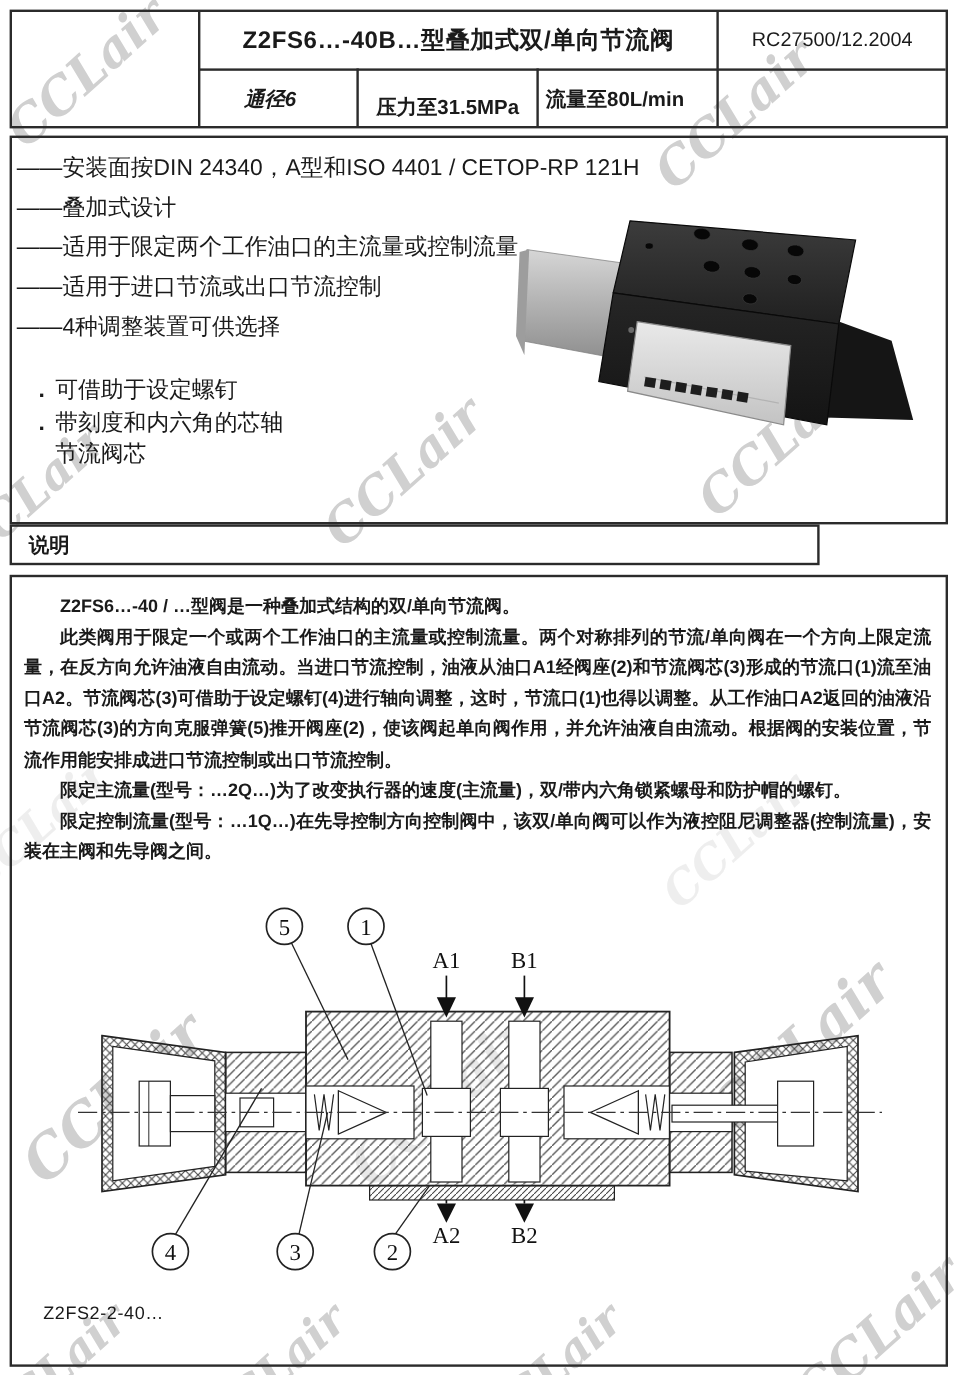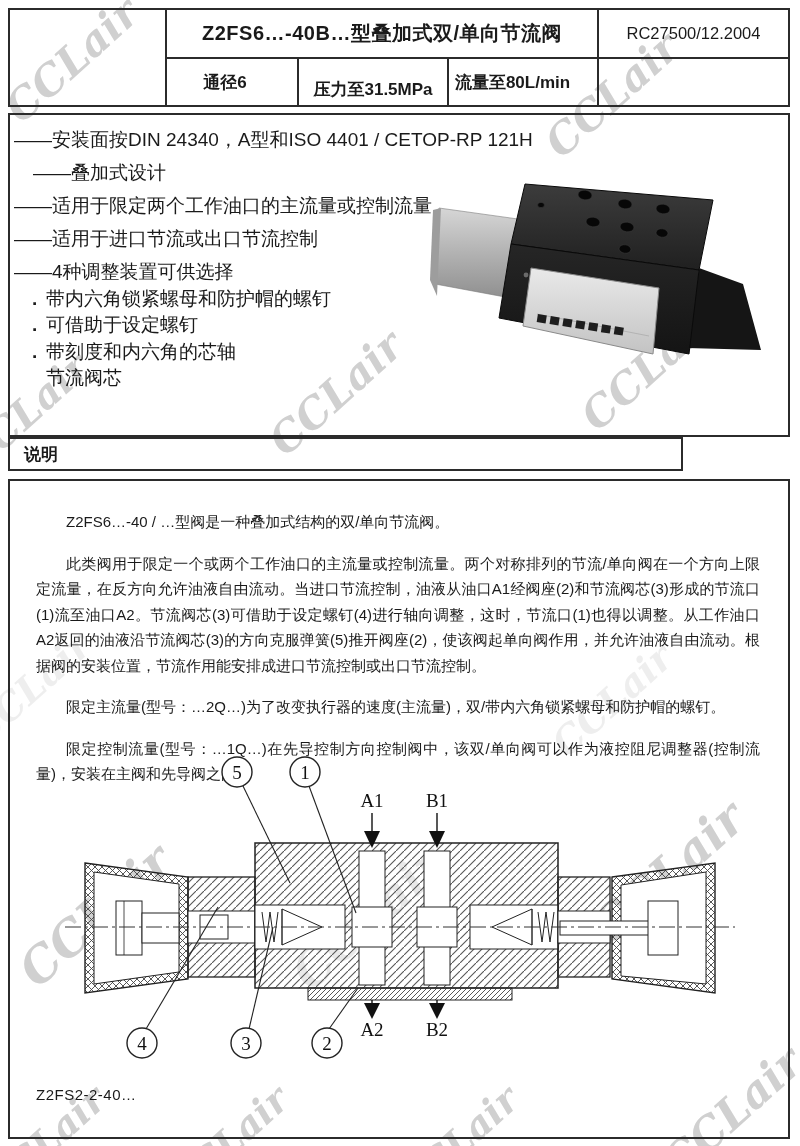--- a/index.html
+++ b/index.html
@@ -18,21 +18,21 @@
   .cell{position:absolute;display:flex;align-items:center;justify-content:center;text-align:center;}
   .title-cell{font-size:20px;font-weight:bold;letter-spacing:.5px;}
   .rc-cell{font-size:16.5px;}
   .spec-cell{font-size:17px;font-weight:bold;}
   .feat{position:absolute;font-size:19px;white-space:nowrap;z-index:2;}
   .dotrow .mk{display:inline-block;width:14px;font-weight:bold;}
   .band-label{position:absolute;left:14px;top:0;bottom:0;display:flex;align-items:center;
     font-size:17px;font-weight:bold;z-index:2;}
   .paras{position:absolute;left:20px;top:493px;width:756px;z-index:2;
     font-size:15px;line-height:25.5px;text-align:justify;}
-  .paras p{margin:16px;text-indent:2em;}
+  .paras p{margin:0;text-indent:2em;font-weight:bold;}
   .model-label{position:absolute;left:36px;top:1086px;font-size:15px;letter-spacing:.5px;z-index:2;}
   svg{position:absolute;z-index:2;}
   svg text{font-family:"Liberation Serif",serif;fill:#111;}
 </style>
 </head>
 <body>
 
 <div class="page">
 
   <div class="wm" style="left:72px;top:60px;font-size:42px;">CCLair</div>
@@ -52,32 +52,31 @@
 
   <div class="frame" style="left:8px;top:8px;width:782px;height:99px;">
     <div class="vline" style="left:155px;top:0;bottom:0;"></div>
     <div class="vline" style="left:587px;top:0;bottom:0;"></div>
     <div class="hline" style="left:155px;right:0;top:47px;"></div>
     <div class="vline" style="left:287px;top:47px;bottom:0;"></div>
     <div class="vline" style="left:437px;top:47px;bottom:0;"></div>
 
     <div class="cell title-cell" style="left:157px;top:0;width:430px;height:47px;">Z2FS6…-40B…型叠加式双/单向节流阀</div>
     <div class="cell rc-cell" style="left:589px;top:0;width:189px;height:47px;">RC27500/12.2004</div>
-    <div class="cell spec-cell" style="left:157px;top:49px;width:116px;height:46px;">通径6</div>
+    <div class="cell spec-cell" style="left:157px;top:49px;width:116px;height:46px;font-style:italic;">通径6</div>
     <div class="cell spec-cell" style="left:289px;top:49px;width:148px;height:61px;">压力至31.5MPa</div>
     <div class="cell spec-cell" style="left:439px;top:49px;width:127px;height:46px;">流量至80L/min</div>
   </div>
 
   <div class="frame" style="left:8px;top:113px;width:782px;height:324px;">
     <div class="feat" style="left:4px;top:12px;">——安装面按DIN 24340，A型和ISO 4401 / CETOP-RP 121H</div>
-    <div class="feat" style="left:4px;top:45px;margin-left:19px;">——叠加式设计</div>
+    <div class="feat" style="left:4px;top:45px;">——叠加式设计</div>
     <div class="feat" style="left:4px;top:78px;">——适用于限定两个工作油口的主流量或控制流量</div>
     <div class="feat" style="left:4px;top:111px;">——适用于进口节流或出口节流控制</div>
     <div class="feat" style="left:4px;top:144px;">——4种调整装置可供选择</div>
-    <div class="feat dotrow" style="left:22px;top:171px;"><span class="mk">.</span><span>带内六角锁紧螺母和防护帽的螺钉</span></div>
     <div class="feat dotrow" style="left:22px;top:197px;"><span class="mk">.</span><span>可借助于设定螺钉</span></div>
     <div class="feat dotrow" style="left:22px;top:224px;"><span class="mk">.</span><span>带刻度和内六角的芯轴</span></div>
     <div class="feat dotrow" style="left:22px;top:250px;"><span class="mk"></span><span>节流阀芯</span></div>
   </div>
 
   <svg style="left:425px;top:148px;" width="365" height="237" viewBox="0 0 365 237">
     <defs>
       <linearGradient id="gTop" x1="0" y1="0" x2="0" y2="1">
         <stop offset="0" stop-color="#3c3c3c"></stop>
           <stop offset="1" stop-color="#202020"></stop>

